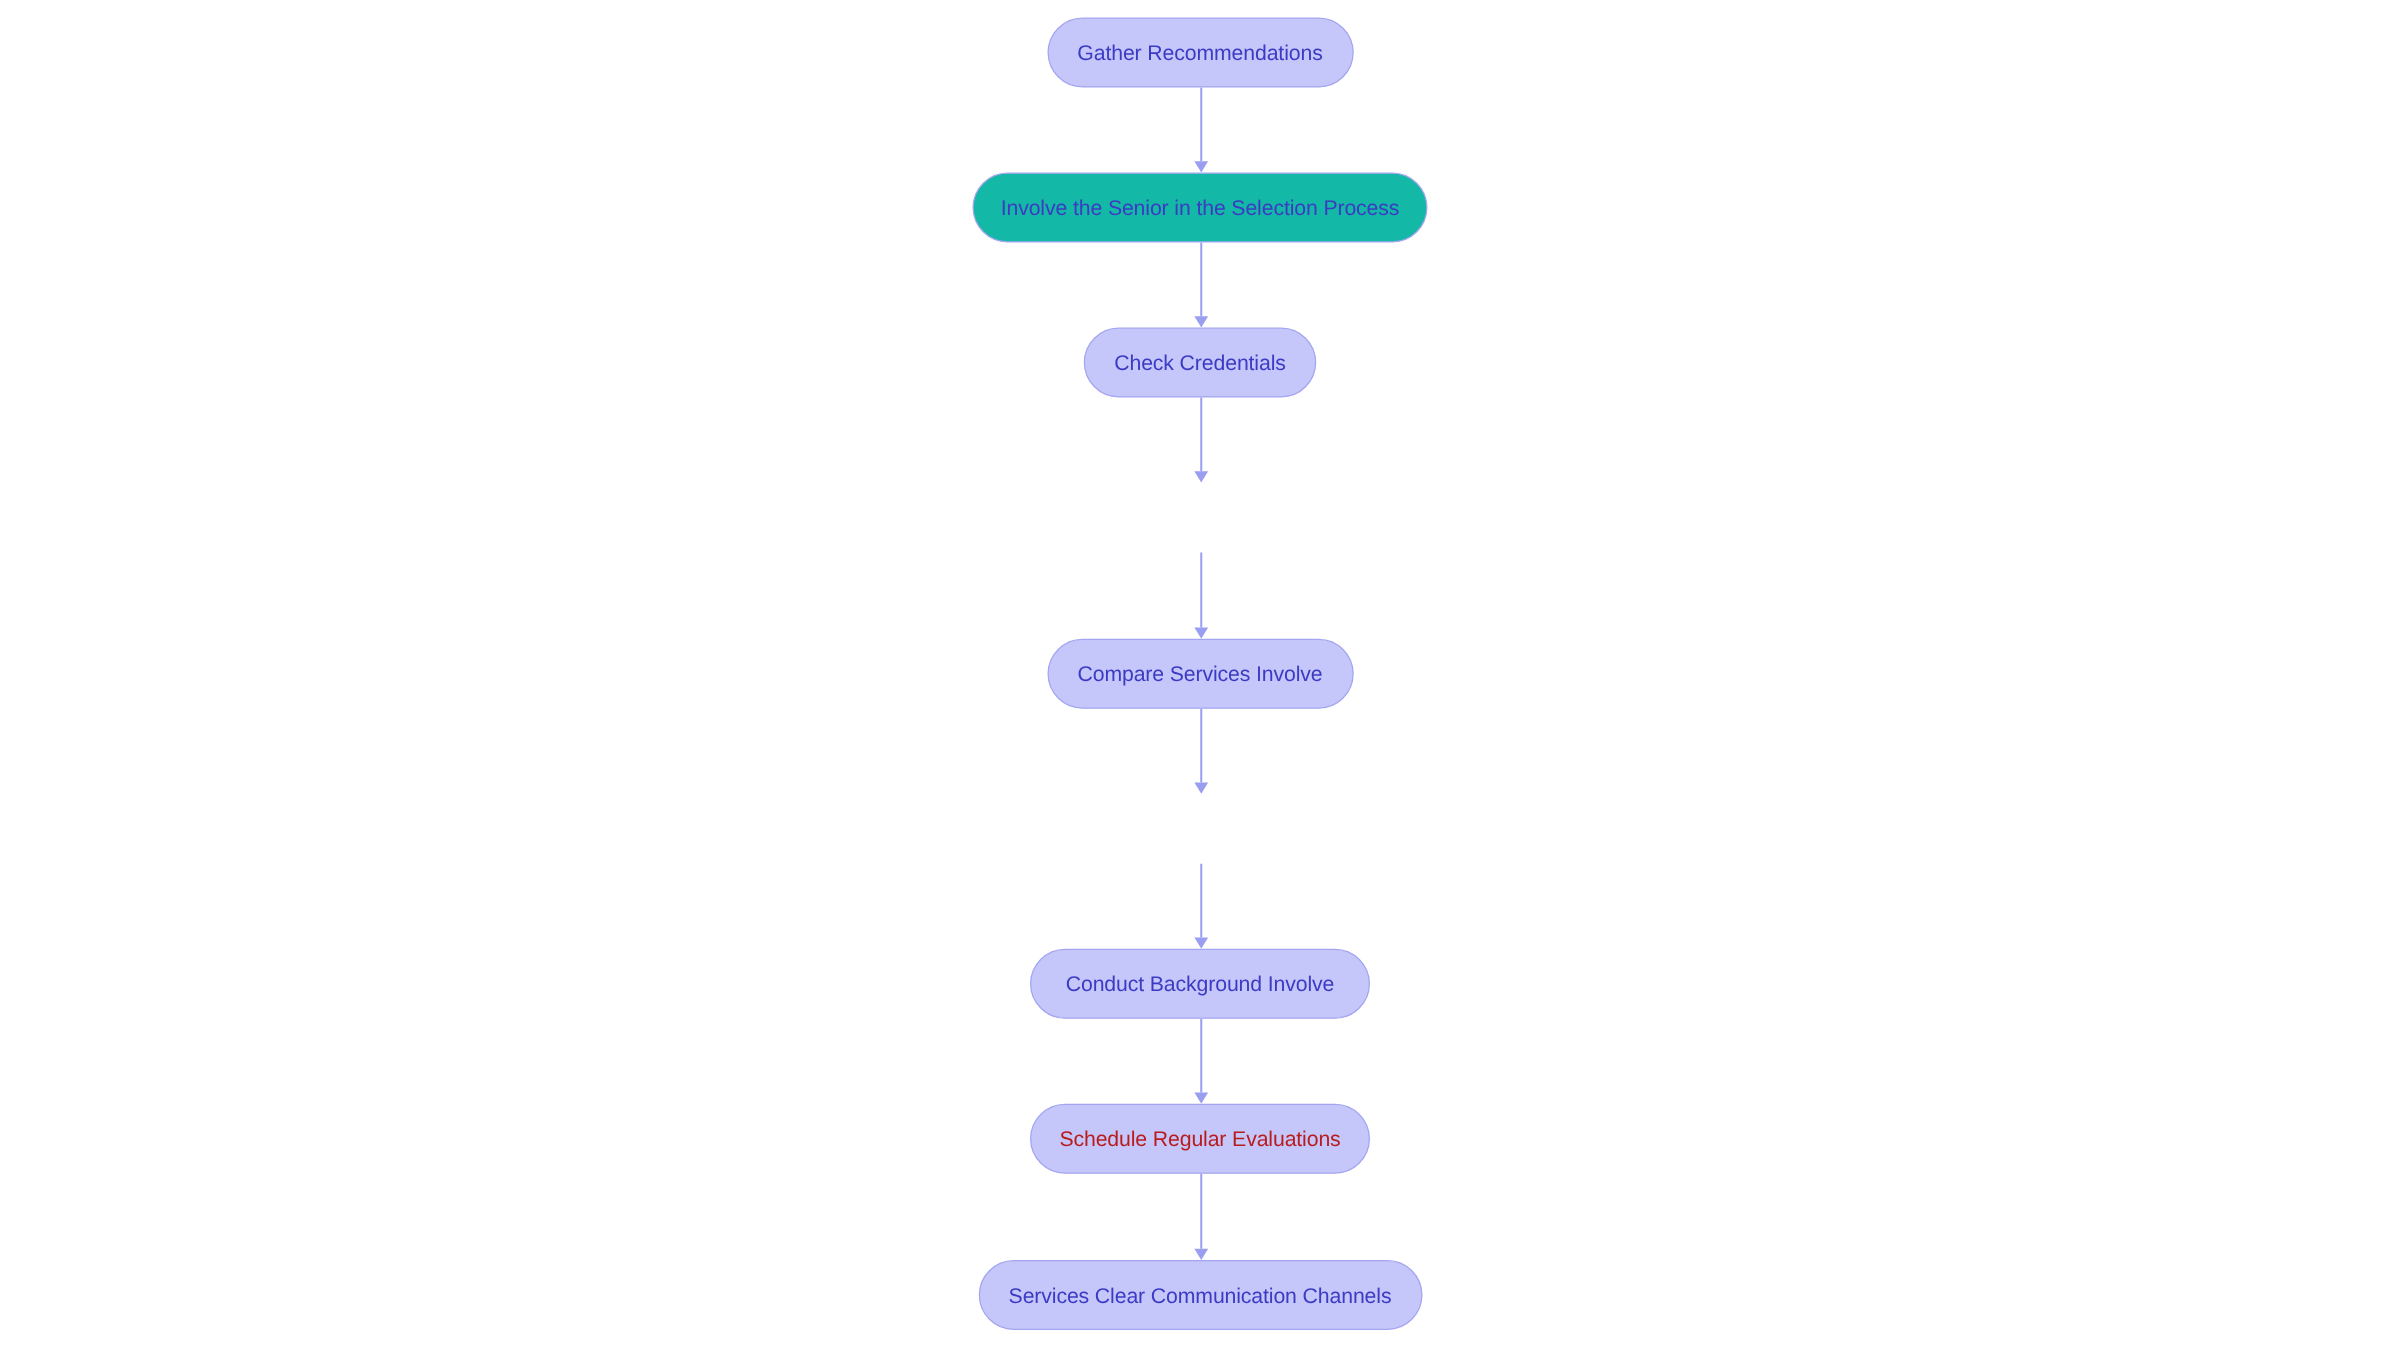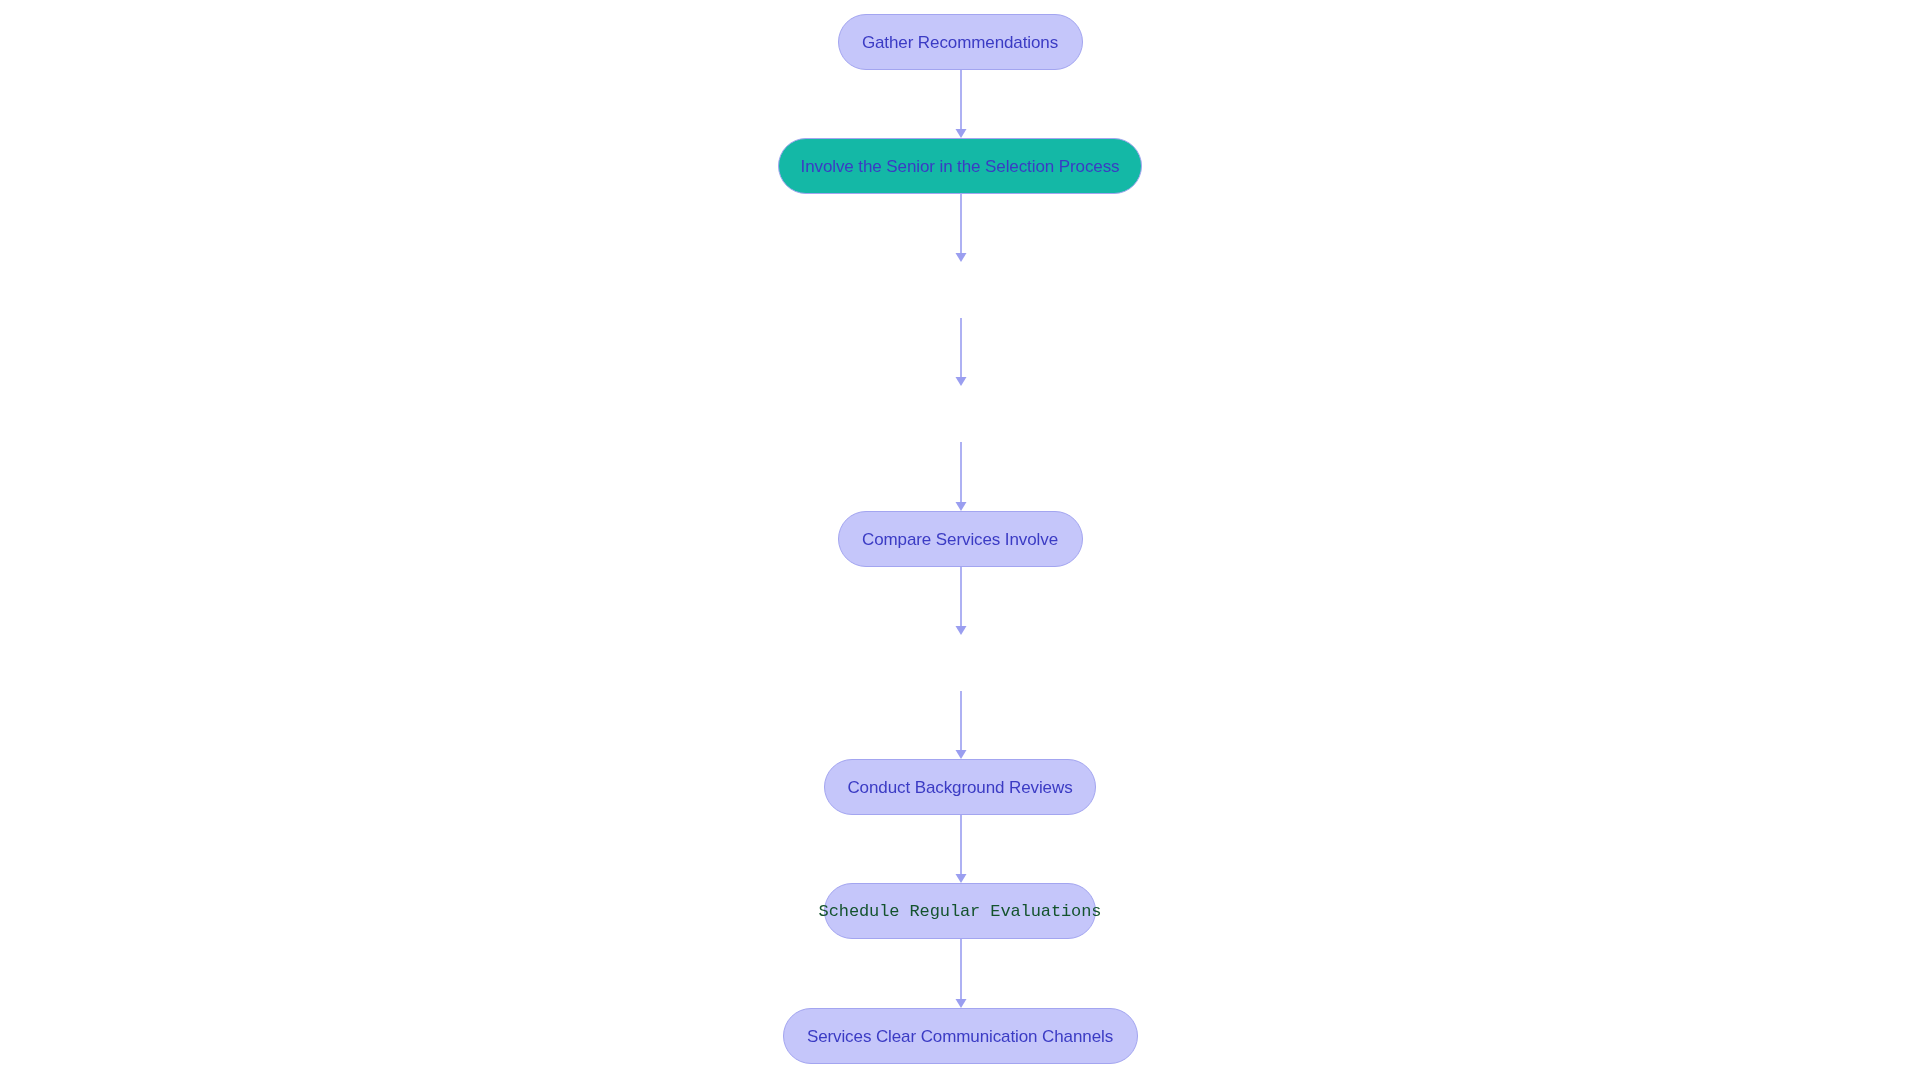--- a/index.html
+++ b/index.html
@@ -124,32 +124,37 @@
       <div class="node-row" style="top: 14px; height: 56px;">
         <div class="node" style="width: 245px; height: 56px; border-radius: 28px; background: rgb(197, 198, 250); border-color: rgb(163, 165, 240); color: rgb(59, 59, 196);">
           <span>Gather Recommendations</span>
         </div>
       </div>
       <div class="node-row" style="top: 138px; height: 56px;">
         <div class="node" style="width: 364px; height: 56px; border-radius: 28px; background: #14b8a6; border-color: rgb(163, 165, 240); color: rgb(59, 59, 196);">
           <span>Involve the Senior in the Selection Process</span>
         </div>
       </div>
+      <div class="node-row" style="top: 262px; height: 56px;">
+        <div class="node" style="width: 186px; height: 56px; border-radius: 28px; background: rgb(197, 198, 250); border-color: rgb(163, 165, 240); color: rgb(59, 59, 196);">
+          <span>Check Credentials</span>
+        </div>
+      </div>
       <div class="node-row" style="top: 511px; height: 56px;">
         <div class="node" style="width: 245px; height: 56px; border-radius: 28px; background: rgb(197, 198, 250); border-color: rgb(163, 165, 240); color: rgb(59, 59, 196);">
           <span>Compare Services Involve</span>
         </div>
       </div>
       <div class="node-row" style="top: 759px; height: 56px;">
         <div class="node" style="width: 272px; height: 56px; border-radius: 28px; background: rgb(197, 198, 250); border-color: rgb(163, 165, 240); color: rgb(59, 59, 196);">
-          <span>Conduct Background Reviews</span>
+          <span>Conduct Background Involve</span>
         </div>
       </div>
       <div class="node-row" style="top: 883px; height: 56px;">
-        <div class="node" style="width: 272px; height: 56px; border-radius: 28px; background: rgb(197, 198, 250); border-color: rgb(163, 165, 240); color: #14532d; font-family: Liberation Mono, monospace;">
+        <div class="node" style="width: 272px; height: 56px; border-radius: 28px; background: rgb(197, 198, 250); border-color: rgb(163, 165, 240); color: #b91c1c;">
           <span>Schedule Regular Evaluations</span>
         </div>
       </div>
       <div class="node-row" style="top: 1008px; height: 56px;">
         <div class="node" style="width: 355px; height: 56px; border-radius: 28px; background: rgb(197, 198, 250); border-color: rgb(163, 165, 240); color: rgb(59, 59, 196);">
           <span>Services Clear Communication Channels</span>
         </div>
       </div>
     </div>
 </div>

